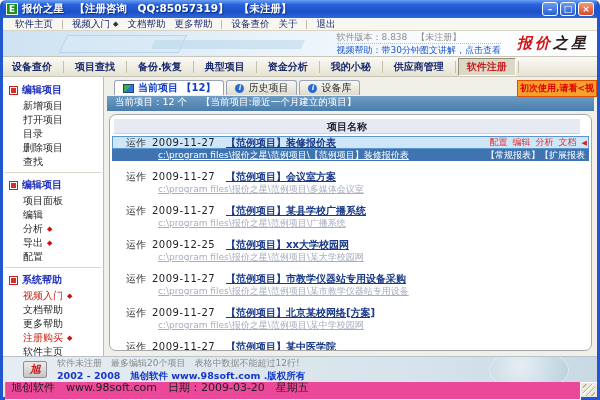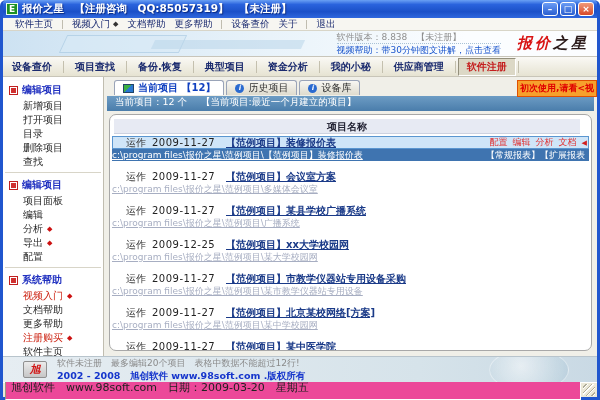--- a/index.html
+++ b/index.html
@@ -91,21 +91,21 @@
   .rowgroup { margin-bottom:9px; }
   .rowline { height:13px; display:flex; align-items:center; font-size:10px; padding-left:14px; white-space:nowrap; }
   .rstatus { color:#333; width:26px; flex:0 0 26px; }
   .rdate { color:#222; width:74px; flex:0 0 74px; letter-spacing:.5px; }
   .rname { color:#1a3a88; font-weight:bold; text-decoration:underline; overflow:hidden; }
   .rowline.sel { background:#cfe5f8; outline:1px solid #5a96d0; outline-offset:-1px; }
   .ractions { margin-left:auto; display:flex; gap:5px; padding-right:2px; align-items:center;
     color:#e03030; font-size:9px; }
   .ractions span.act { text-decoration:none; color:#e03030; }
   .arrow { font-size:7px; color:#d02020; }
-  .pathline { height:12px; line-height:12px; font-size:9px; white-space:nowrap; overflow:hidden; }
+  .pathline { height:12px; line-height:12px; font-size:9px; padding-left:46px; white-space:nowrap; overflow:hidden; }
   .rpath { color:#a7aec2; text-decoration:underline; }
   .pathline.selp { background:#3f74b0; display:flex; justify-content:space-between; padding-right:4px; }
   .pathline.selp .rpath { color:#fff; }
   .reports { color:#fff; font-size:9px; }
   .watermark { margin-top:6px; text-align:center; padding-right:110px; font-size:15px; font-weight:bold;
     font-style:italic; color:#a8342e; letter-spacing:1px;
     font-family:"DejaVu Serif","Liberation Serif",serif; }
 
   
   .footer { height:26px; flex:0 0 26px; border-top:1px solid #b8c4cc; position:relative; overflow:hidden;

